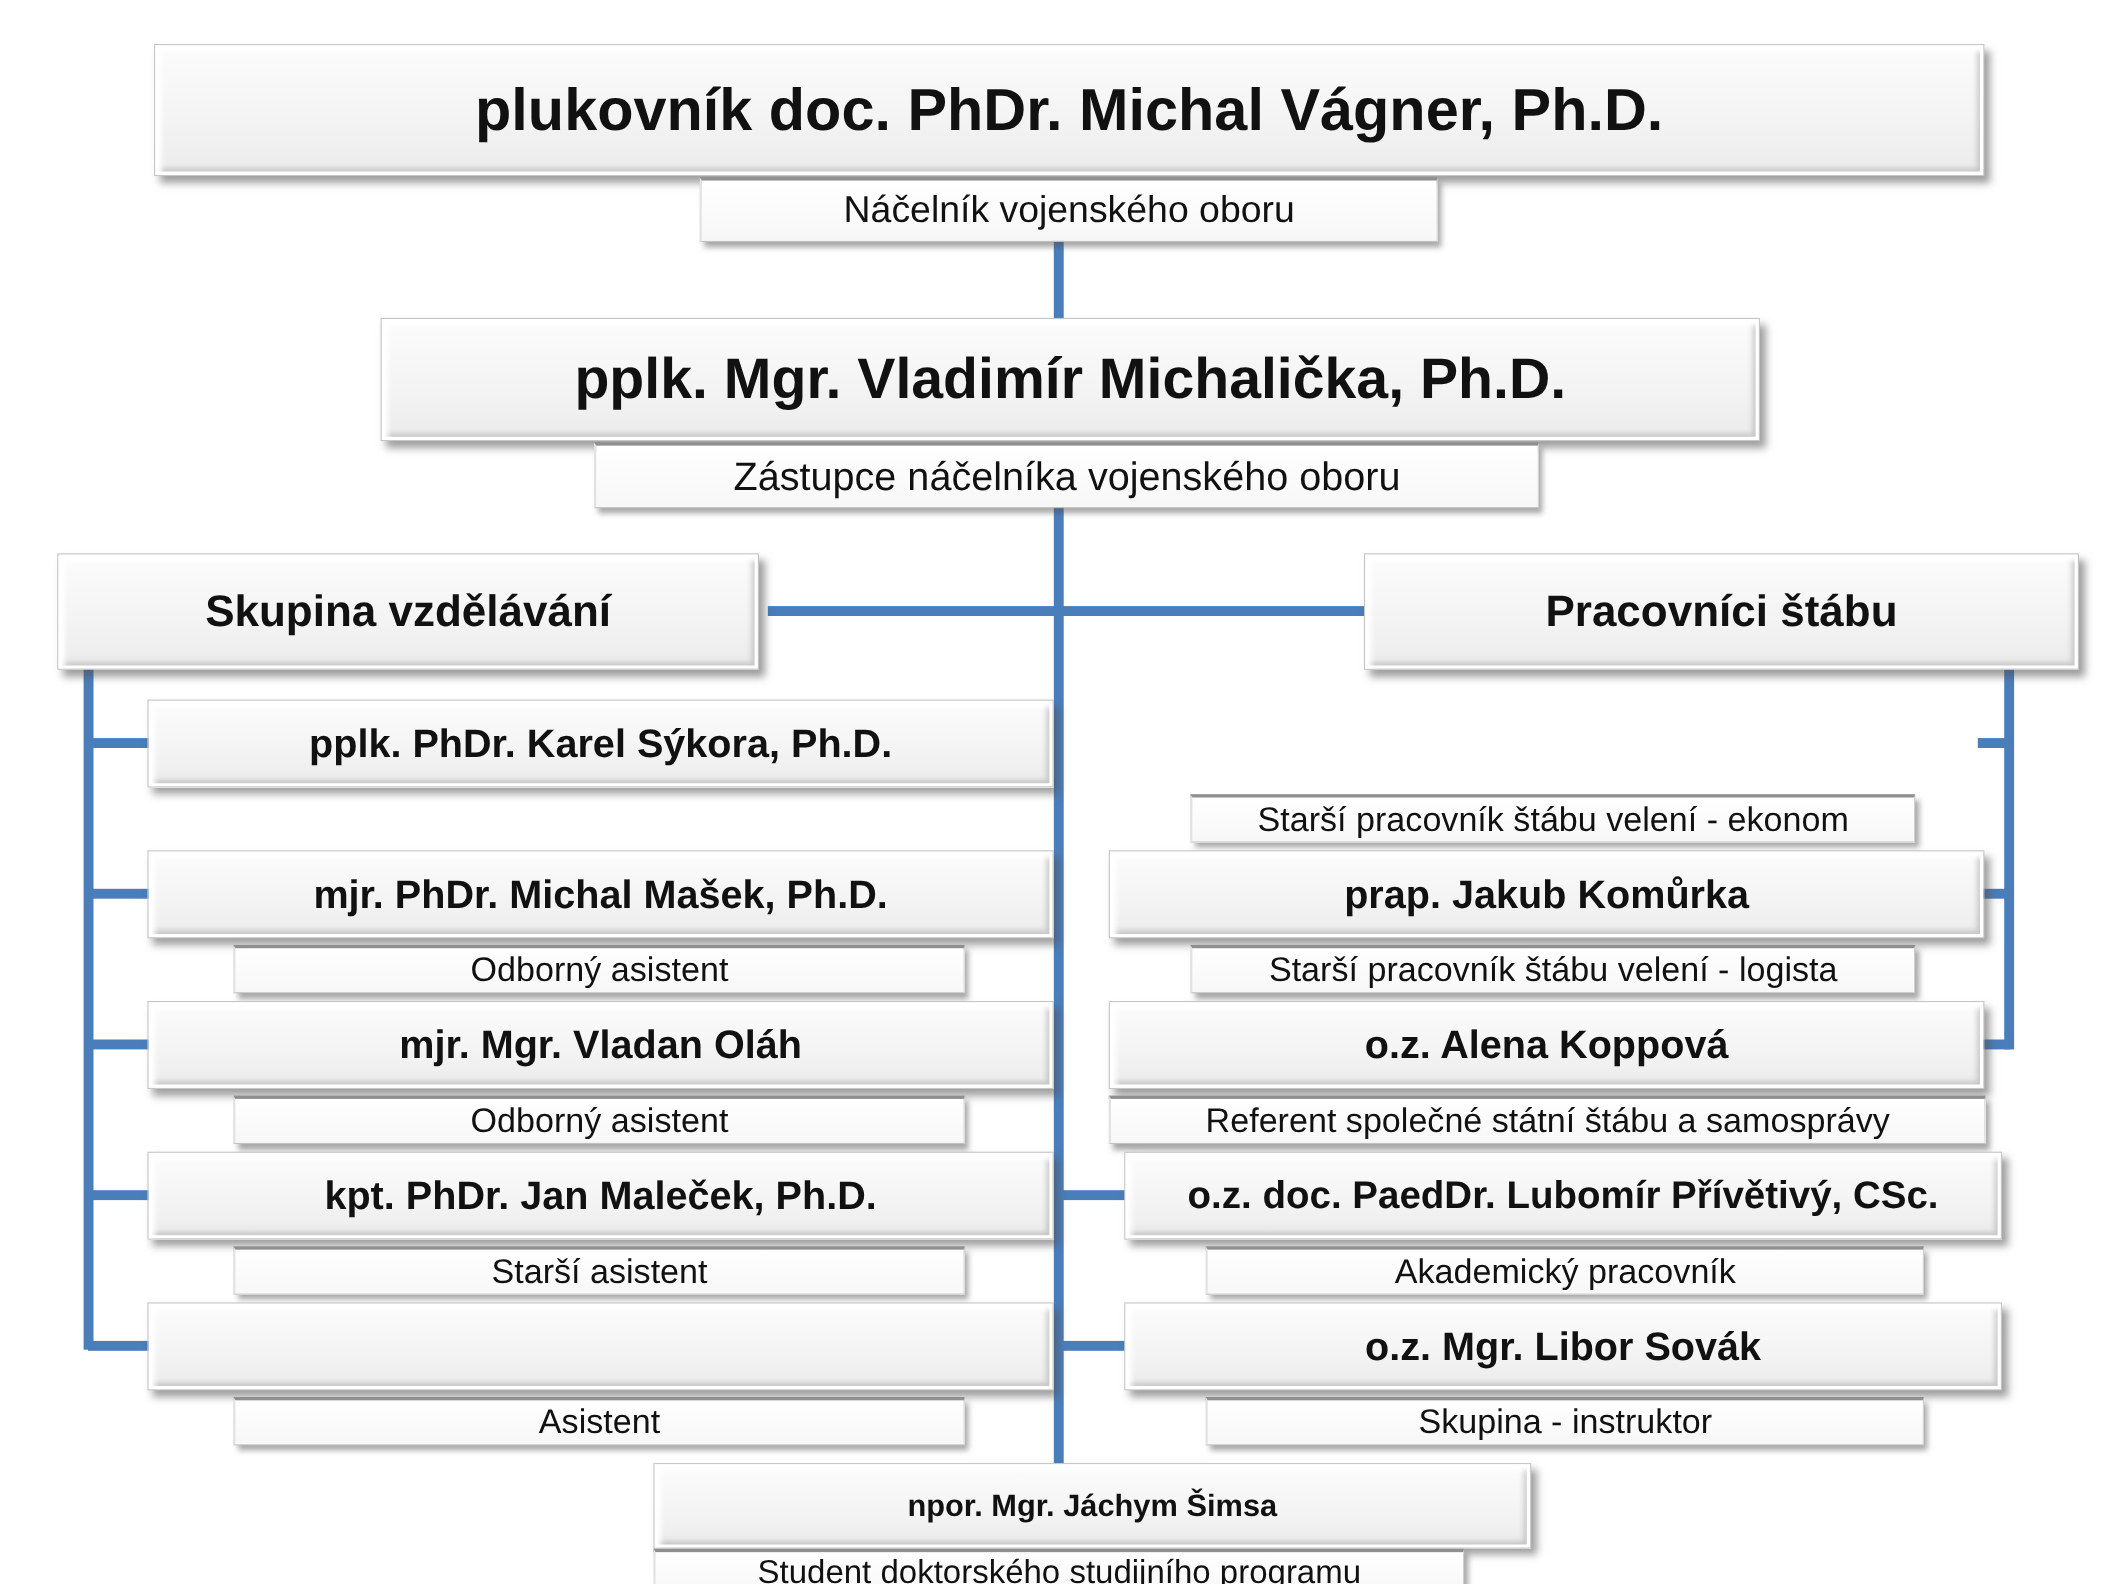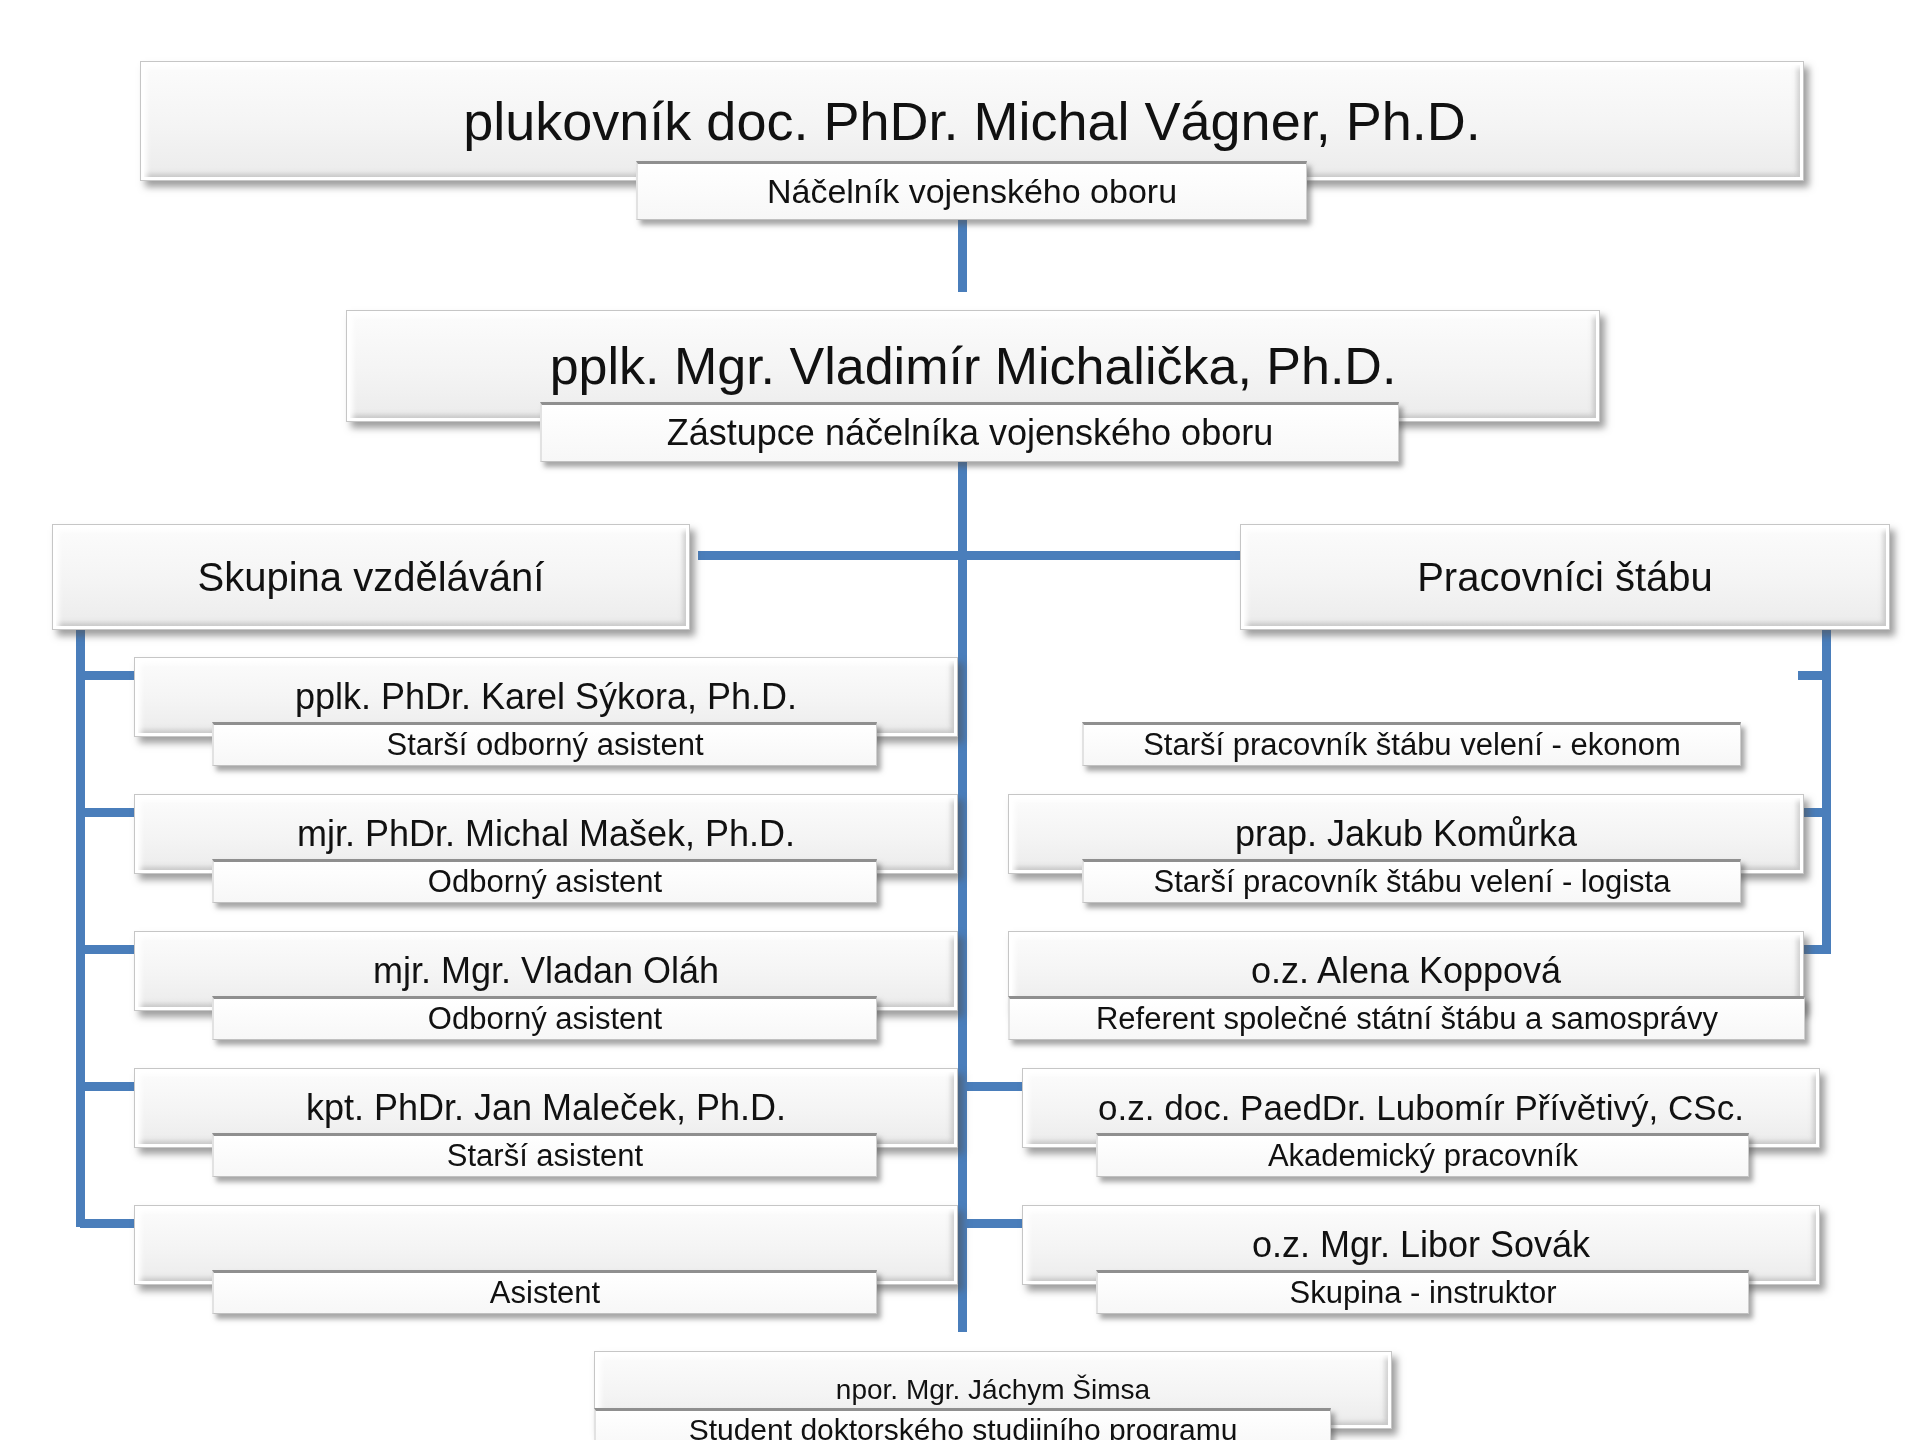--- a/index.html
+++ b/index.html
@@ -13,29 +13,28 @@
   .canvas{position:absolute;left:0;top:0;width:1920px;height:1440px;}
   
   .conn{position:absolute;background:var(--conn,#4a7ebb);}
   .conn.v{width:9px;}
   .conn.h{height:9px;}
   
   .node{
     position:absolute;
     display:flex;align-items:center;justify-content:center;
     text-align:center;white-space:nowrap;
-    color:#111;font-weight:normal;
+    color:#111;font-weight:bold;
     background:linear-gradient(180deg,#fcfcfc 0%,#f4f4f4 55%,#ebebeb 100%);
     border:1px solid #c6c6c6;
     box-shadow:
       inset 0 0 0 3px #ffffff,
       inset 6px 6px 5px rgba(255,255,255,.95),
       inset -6px -6px 5px rgba(140,140,140,.38),
       5px 6px 7px rgba(80,80,80,.55);
-    margin-top: 21px;
   }
   
   .strip{
     position:absolute;
     display:flex;align-items:center;justify-content:center;
     text-align:center;white-space:nowrap;
     color:#111;font-weight:normal;
     background:linear-gradient(180deg,#ffffff 0%,#f7f7f7 100%);
     border-top:3px solid #8f8f8f;
     border-left:2px solid #e2e2e2;
@@ -71,21 +70,20 @@
   <div class="node" style="left:140px;top:40px;width:1662px;height:118px;font-size:54px">plukovník doc. PhDr. Michal Vágner, Ph.D.</div>
   <div class="strip" style="left:636px;top:161px;width:668px;height:55px;font-size:34px">Náčelník vojenského oboru</div>
 
   <div class="node" style="left:346px;top:289px;width:1252px;height:110px;font-size:52px">pplk. Mgr. Vladimír Michalička, Ph.D.</div>
   <div class="strip" style="left:540px;top:402px;width:856px;height:56px;font-size:36px">Zástupce náčelníka vojenského oboru</div>
 
   <div class="node" style="left:52px;top:503px;width:636px;height:104px;font-size:40px">Skupina vzdělávání</div>
   <div class="node" style="left:1240px;top:503px;width:648px;height:104px;font-size:40px">Pracovníci štábu</div>
 
   <div class="node" style="left:134px;top:636px;width:822px;height:78px;font-size:36px">pplk. PhDr. Karel Sýkora, Ph.D.</div>
-  <div class="strip" style="left:212px;top:722px;width:662px;height:40px;font-size:31px">Starší odborný asistent</div>
 
   <div class="node" style="left:134px;top:773px;width:822px;height:78px;font-size:36px">mjr. PhDr. Michal Mašek, Ph.D.</div>
   <div class="strip" style="left:212px;top:859px;width:662px;height:40px;font-size:31px">Odborný asistent</div>
 
   <div class="node" style="left:134px;top:910px;width:822px;height:78px;font-size:36px">mjr. Mgr. Vladan Oláh</div>
   <div class="strip" style="left:212px;top:996px;width:662px;height:40px;font-size:31px">Odborný asistent</div>
 
   <div class="node" style="left:134px;top:1047px;width:822px;height:78px;font-size:36px">kpt. PhDr. Jan Maleček, Ph.D.</div>
   <div class="strip" style="left:212px;top:1133px;width:662px;height:40px;font-size:31px">Starší asistent</div>
 

